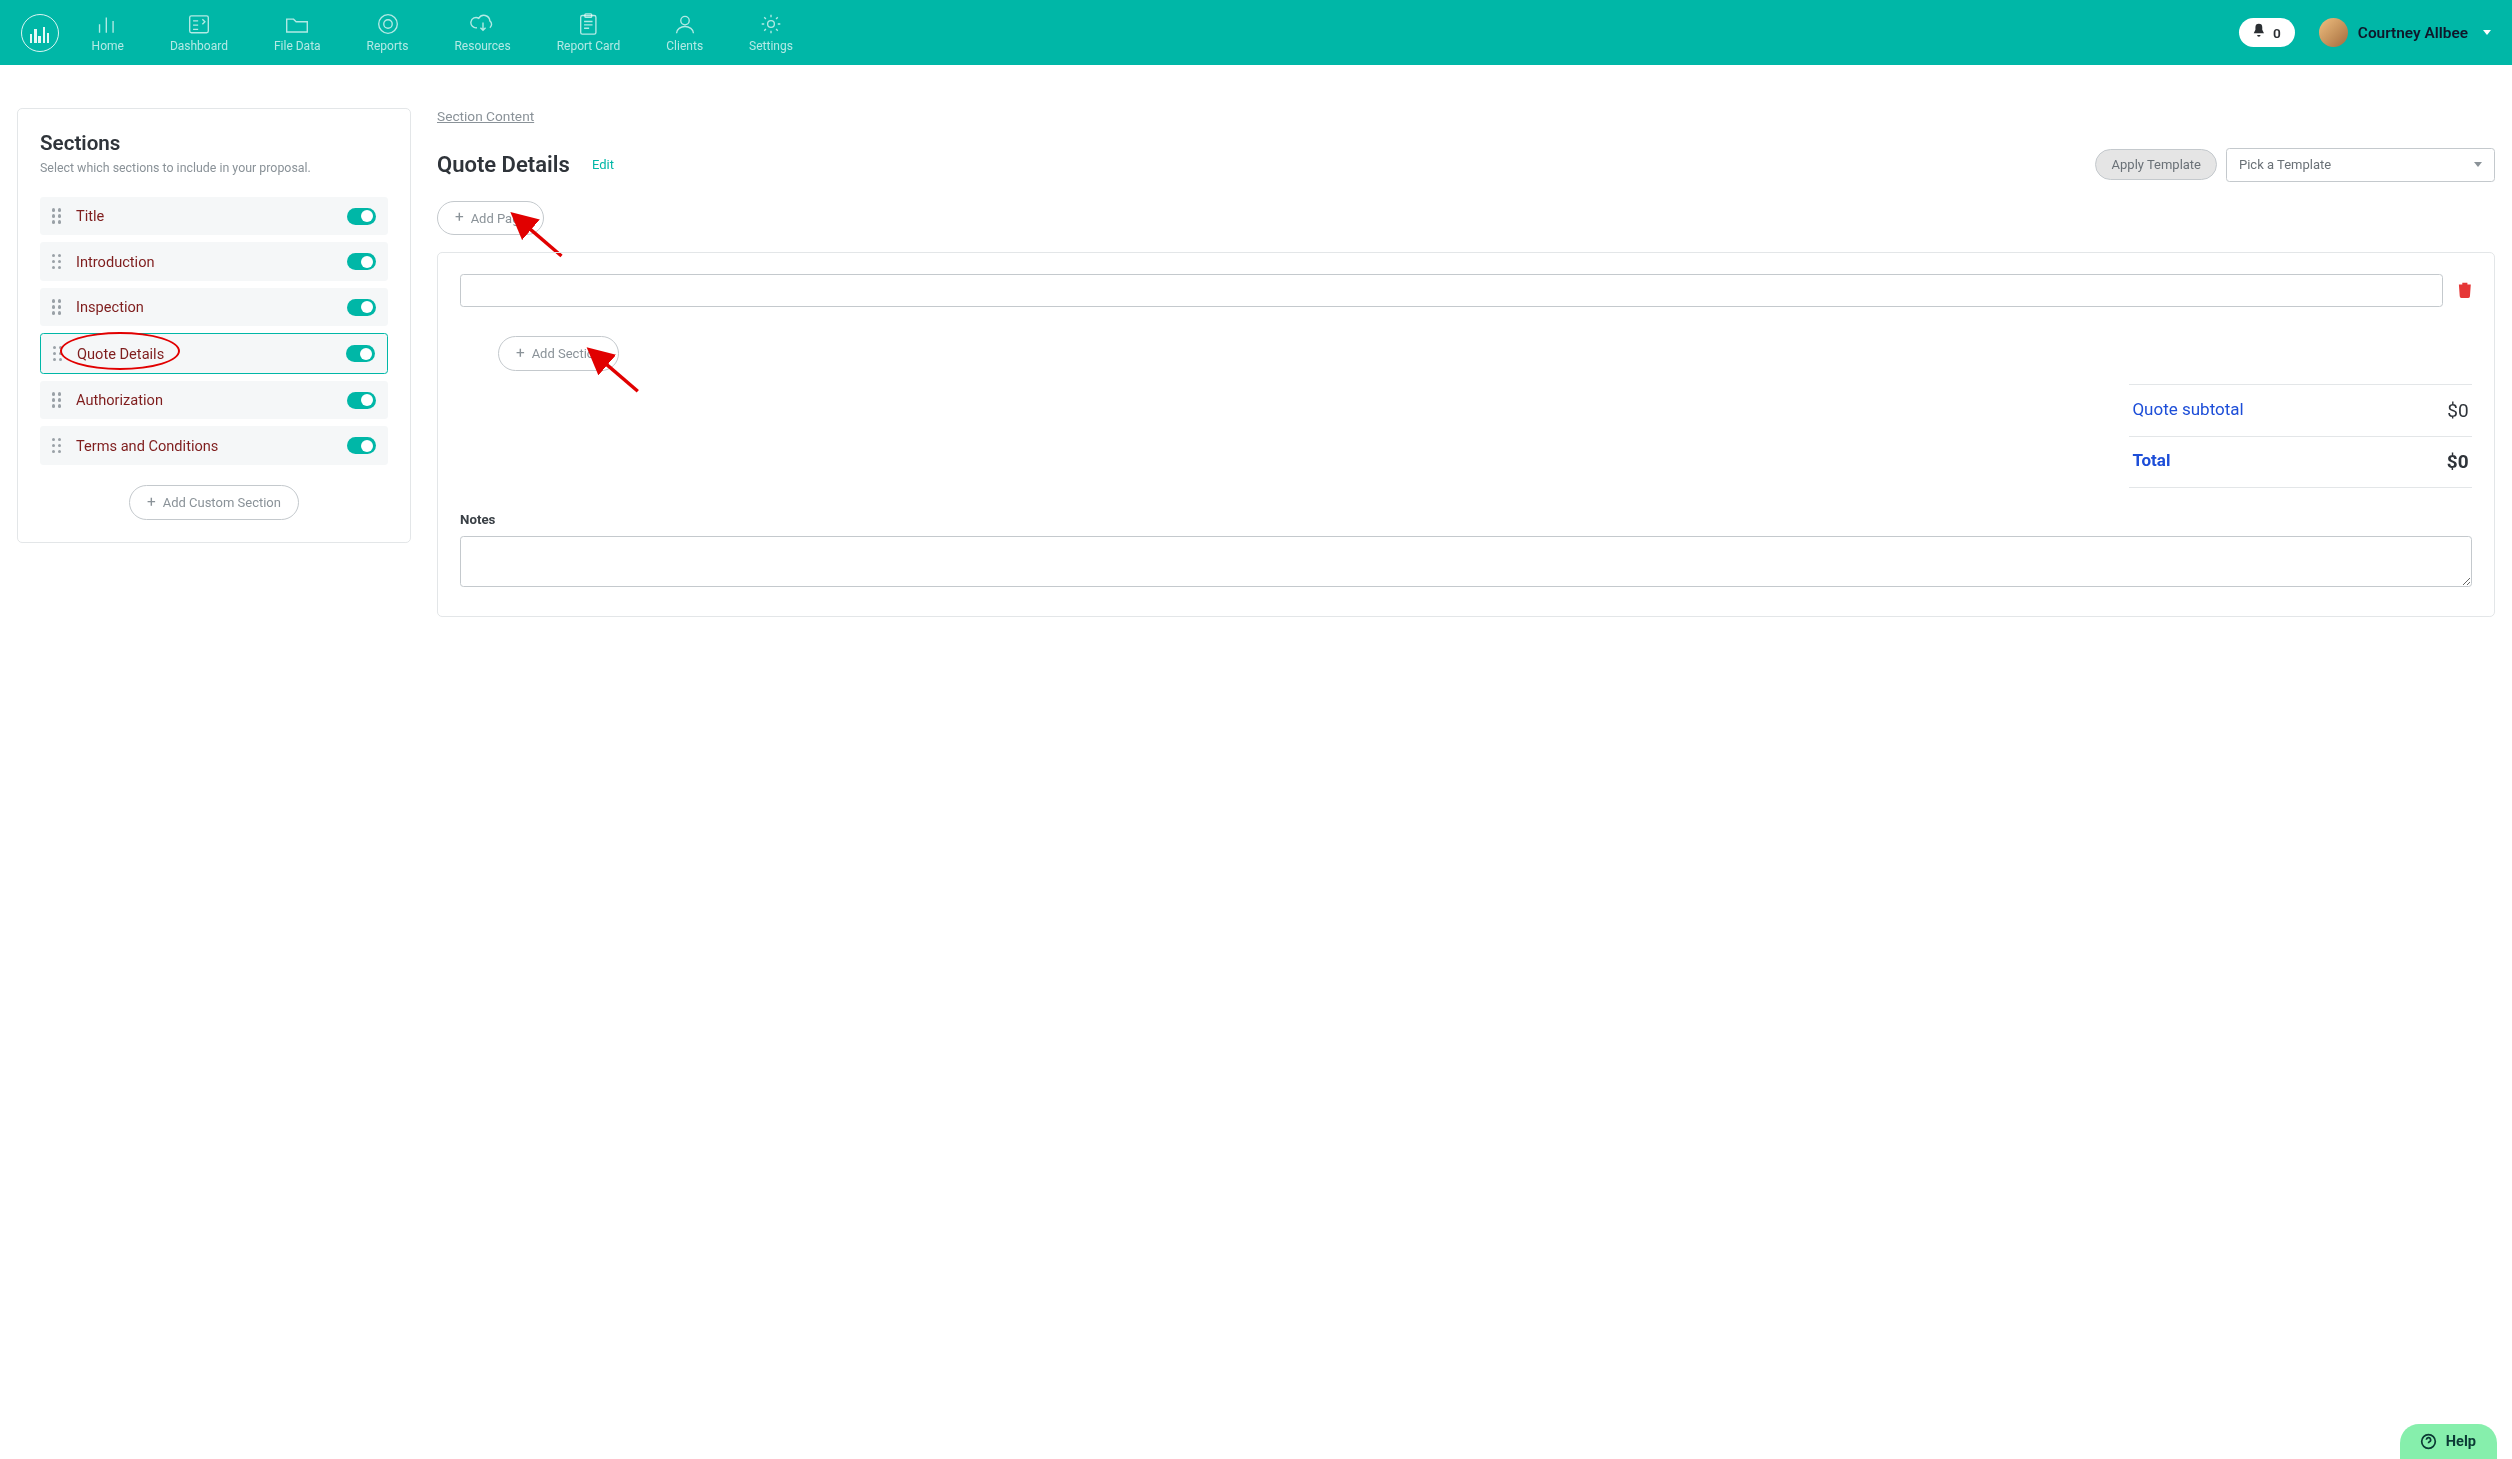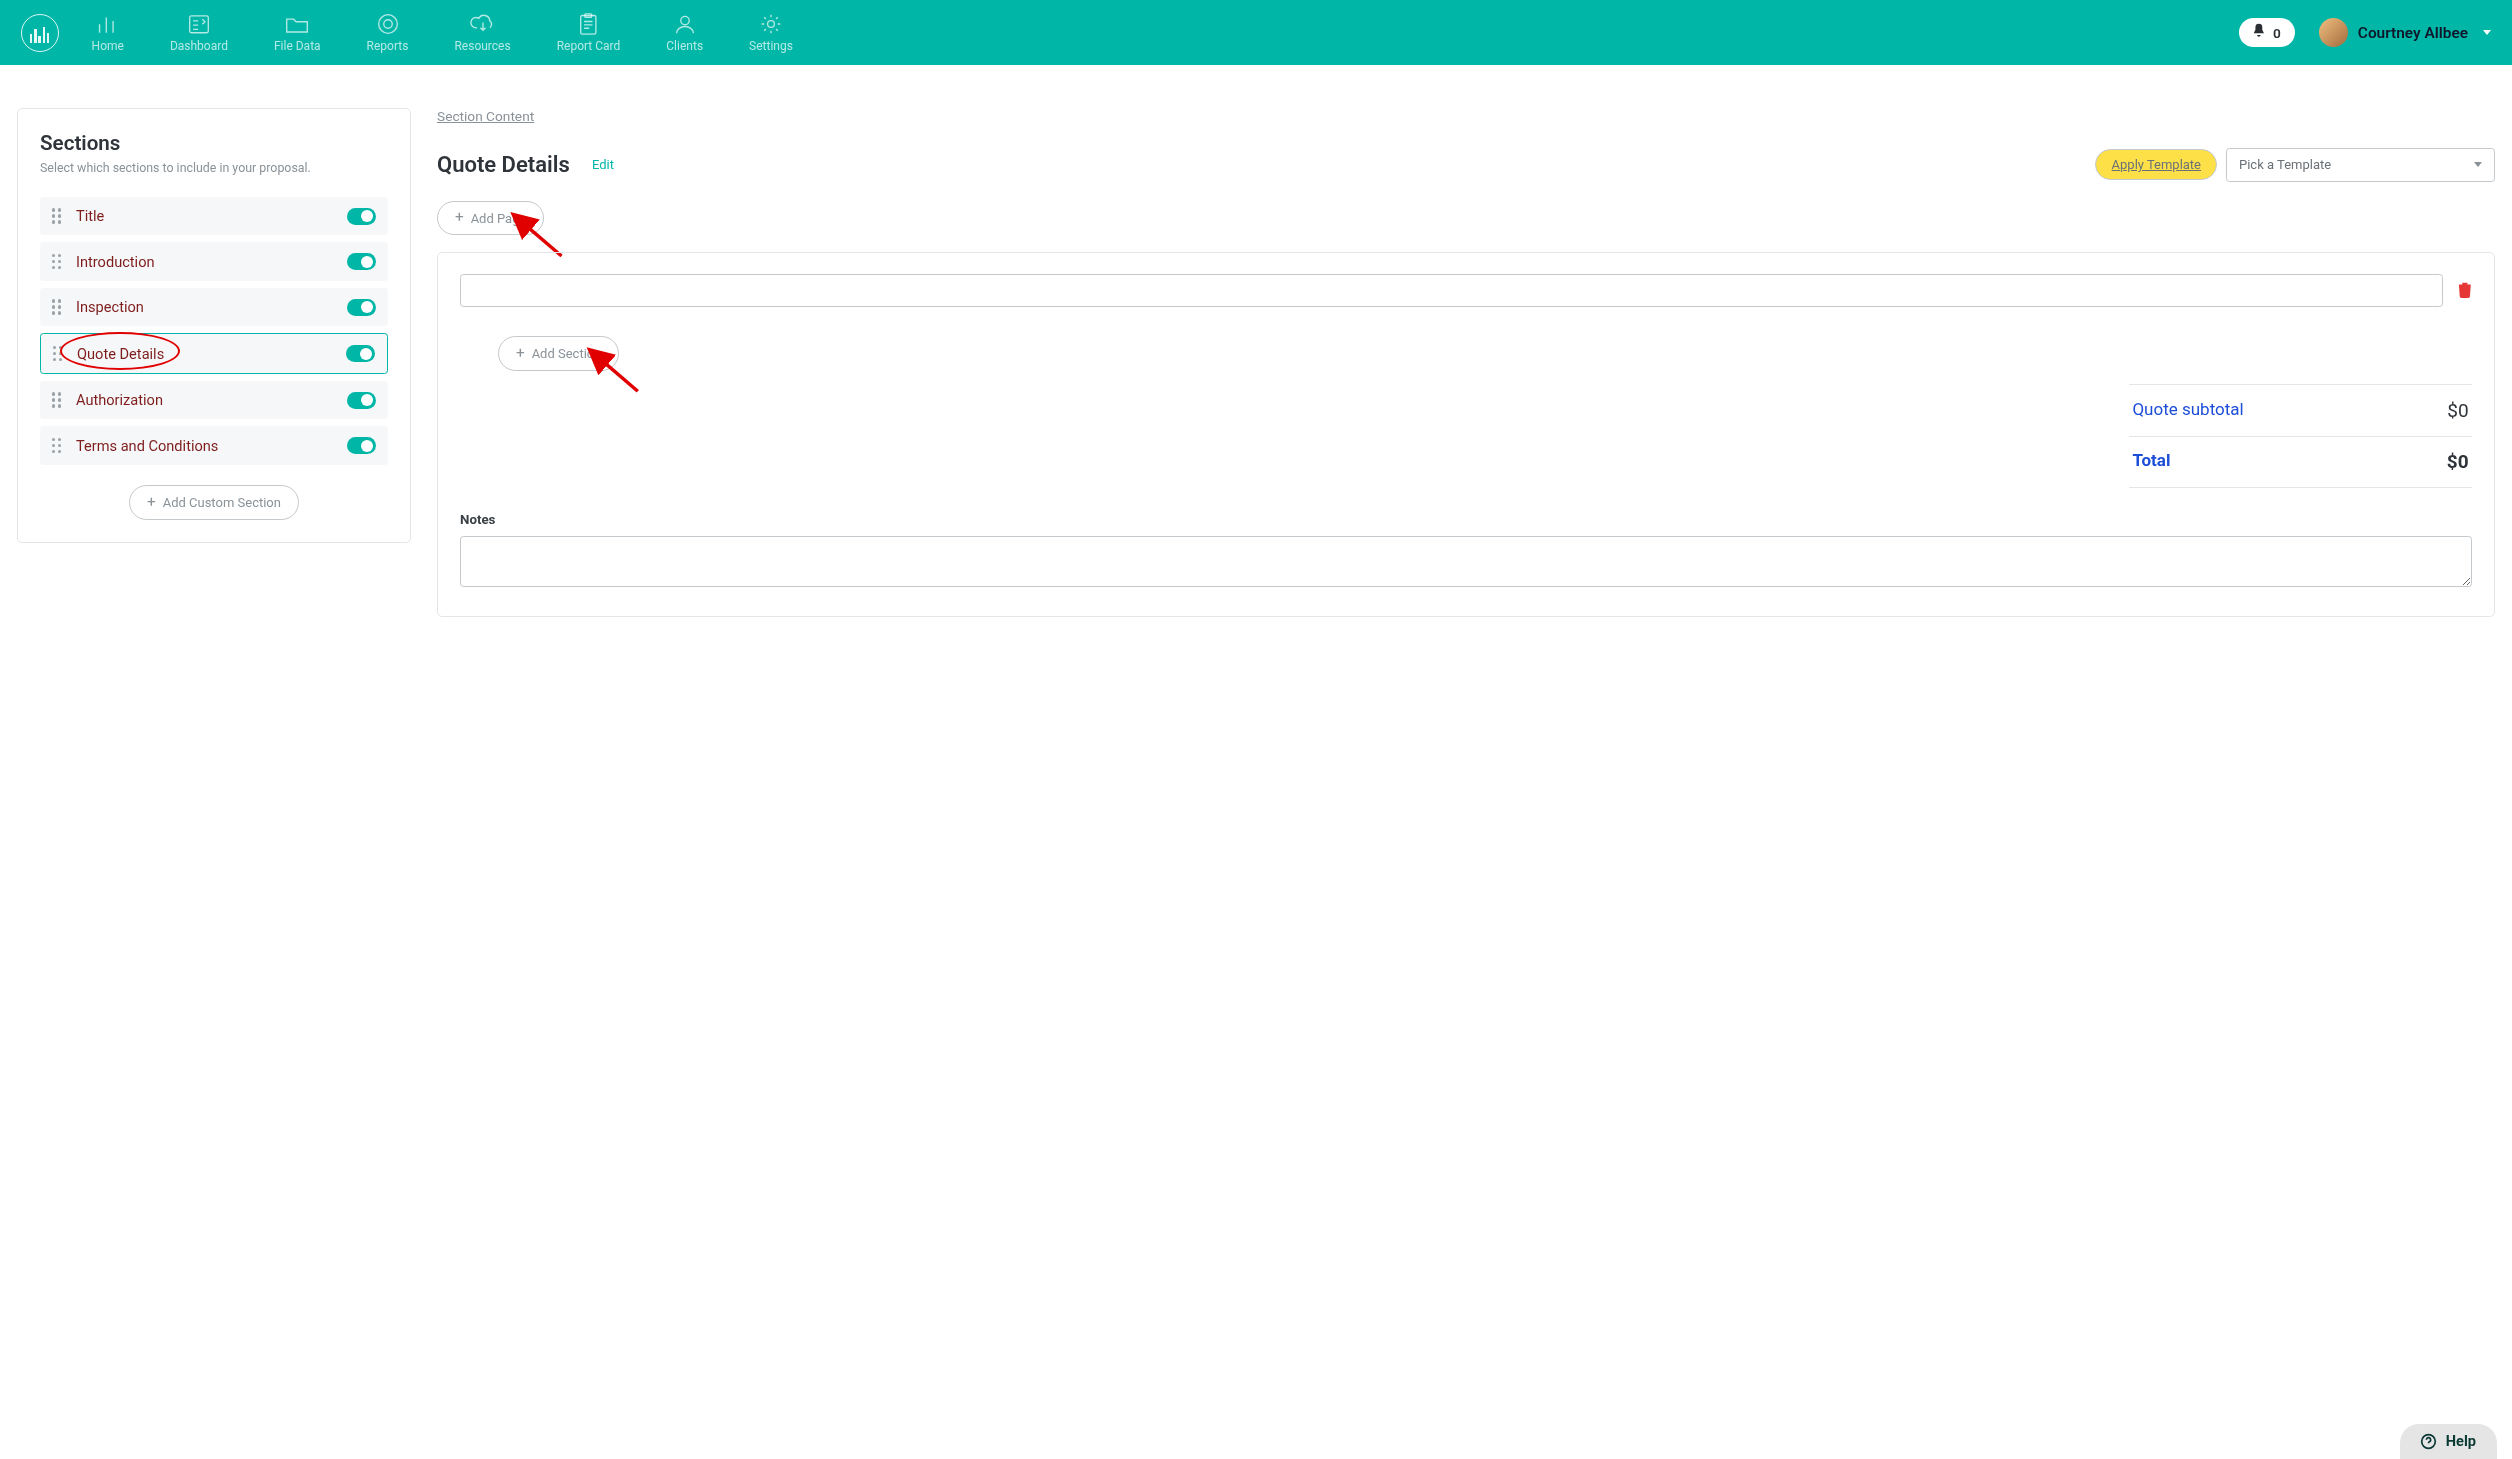--- a/index.html
+++ b/index.html
@@ -90,21 +90,21 @@
   .ghost-btn{
     border:1.3px solid #c4c9cd;border-radius:20.6px;background:#fff;color:var(--muted);
     padding:8.6px 17px;font-size:13px;cursor:pointer;display:flex;align-items:center;gap:6.9px;
   }
   .ghost-btn .plus{font-size:15.4px;line-height:1;}
 
   .content-label{color:var(--muted);font-size:13.7px;margin-bottom:24px;text-decoration:underline;}
   .sec-header-row{display:flex;align-items:center;gap:13.7px;margin-bottom:19px;flex-wrap:wrap;}
   .sec-title{font-size:22px;font-weight:600;color:#2f343a;}
   .tmpl-group{margin-left:auto;display:flex;gap:8.6px;align-items:center;}
-  .outline-btn{border:1.3px solid #c4c9cd;border-radius:20.6px;background:#fde047;color:#6a7177;padding:6.9px 15.4px;font-size:13px;cursor:pointer;text-decoration:underline;}
+  .outline-btn{border:1.3px solid #c4c9cd;border-radius:20.6px;background:#e5e5e5;color:#6a7177;padding:6.9px 15.4px;font-size:13px;cursor:pointer;}
   .select{border:0.9px solid #c4c9cd;border-radius:3.4px;background:#fff;color:#6a7177;padding:8.6px 12px;font-size:13px;width:269px;display:flex;align-items:center;justify-content:space-between;cursor:pointer;}
   .select .caret2{width:0;height:0;border-left:4.3px solid transparent;border-right:4.3px solid transparent;border-top:5.1px solid #8a9298;}
 
   .page-panel{border:0.9px solid var(--panel-border);border-radius:5.1px;margin-top:17px;padding:20.6px 22px 26px;position:relative;}
   .field-label{font-weight:700;color:#3a4046;font-size:13.3px;letter-spacing:0.4px;margin-bottom:8.6px;}
   .input-row{display:flex;align-items:center;gap:15.4px;}
   input.text{flex:1;border:0.9px solid #c4c9cd;border-radius:3.4px;height:33px;padding:0 8.6px;font-size:13px;}
   .trash{color:var(--red);cursor:pointer;}
   .trash svg{fill:var(--red);}
 
@@ -116,21 +116,21 @@
 
   .notes-label{font-weight:700;color:#3a4046;font-size:13.3px;margin:24px 0 8.6px;}
   textarea.notes{width:100%;border:0.9px solid #c4c9cd;border-radius:3.4px;height:51px;padding:8.6px;font-size:13px;resize:vertical;}
 
   
   .arrow{position:absolute;pointer-events:none;}
   .arrow svg{overflow:visible;}
 
   
   .help{
-    position:fixed;right:15.4px;bottom:0;background:#e5e5e5;color:#0b3a35;
+    position:fixed;right:15.4px;bottom:0;background:#86efac;color:#0b3a35;
     border-top-left-radius:19px;border-top-right-radius:19px;padding:8.6px 20.6px;font-weight:700;
     display:flex;align-items:center;gap:8.6px;cursor:pointer;font-size:14.6px;
   }
   .help svg{stroke:#0b3a35;fill:none;stroke-width:2;}
 
   
   .rel{position:relative;}
 </style>
 </head>
 <body>

